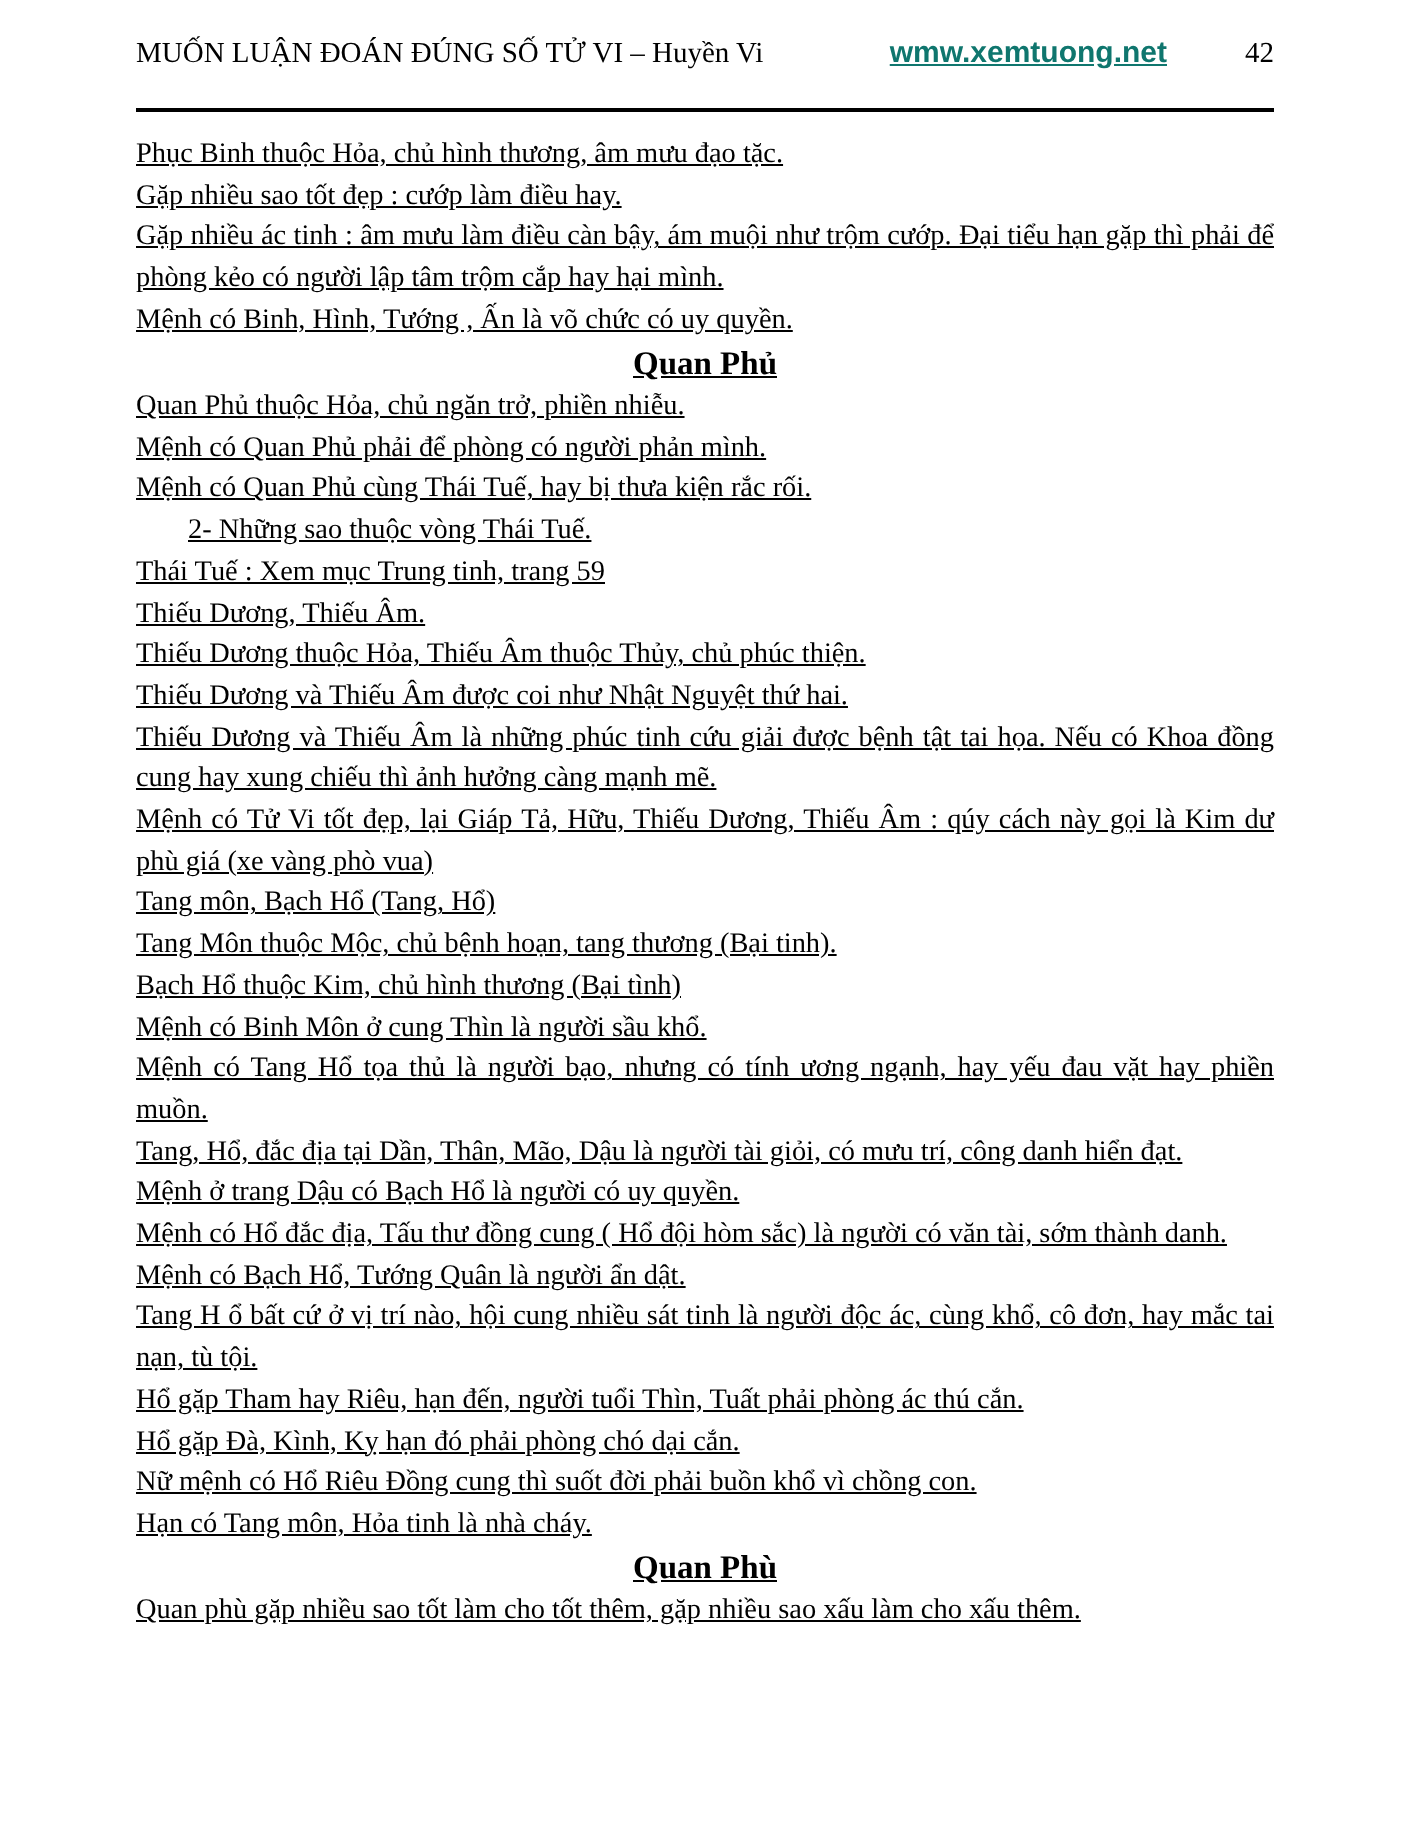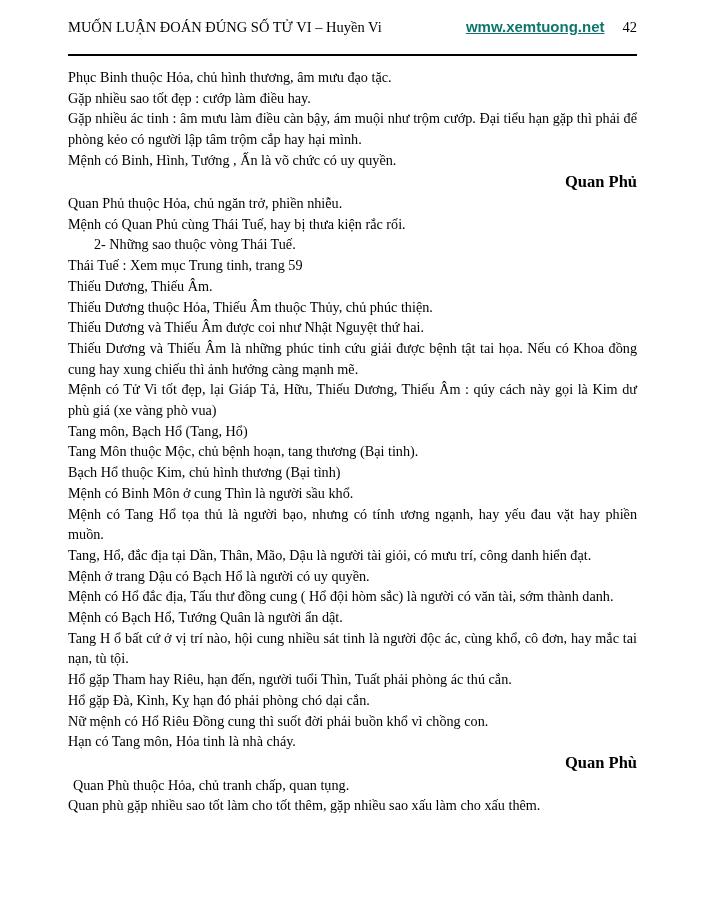--- a/index.html
+++ b/index.html
@@ -29,43 +29,44 @@
     margin-left: auto;
     font-family: "Liberation Sans", sans-serif;
     font-weight: bold;
     font-size: 15px;
     color: #0f766e;
     text-decoration: underline;
     white-space: nowrap;
     cursor: pointer;
   }
   .header-page-number {
-    margin-left: 18px;
+    margin-left: 39px;
     font-size: 14.5px;
     font-family: Liberation Serif, serif;
   }
   .header-rule {
     border: none;
     border-top: 2px solid #000000;
     margin: 17px 68px 0 68px;
   }
   .content {
     padding: 11px 68px 0 68px;
+    text-decoration: underline;
   }
   .content p {
     margin: 0;
     font-size: 14.2px;
     line-height: 20.7px;
     text-align: justify;
   }
   .content p.heading {
     font-size: 16.5px;
     font-weight: bold;
     line-height: 22.5px;
-    text-align: right;
+    text-align: center;
   }
   .content p.indent { padding-left: 26px; }
   .content p.indent-small { padding-left: 5px; }
 </style>
 </head>
 <body>
 
 <div class="page">
   <div class="header">
     <span class="header-title">MUỐN LUẬN ĐOÁN ĐÚNG SỐ TỬ VI – Huyền Vi</span>
@@ -73,20 +74,21 @@
     <span class="header-page-number">42</span>
   </div>
   <hr class="header-rule">
   <div class="content">
       <p class="body">Phục Binh thuộc Hỏa, chủ hình thương, âm mưu đạo tặc.</p>
       <p class="body">Gặp nhiều sao tốt đẹp : cướp làm điều hay.</p>
       <p class="body">Gặp nhiều ác tinh : âm mưu làm điều càn bậy, ám muội như trộm cướp. Đại tiểu hạn gặp thì phải để phòng kẻo có người lập tâm trộm cắp hay hại mình.</p>
       <p class="body">Mệnh có  Binh, Hình, Tướng , Ấn là võ chức có uy quyền.</p>
       <p class="heading">Quan Phủ</p>
       <p class="body">Quan Phủ thuộc Hỏa, chủ ngăn trở, phiền nhiễu.</p>
+      <p class="body">Mệnh có Quan Phủ phải để phòng có người phản mình.</p>
       <p class="body">Mệnh có Quan Phủ cùng Thái Tuế, hay bị thưa kiện rắc rối.</p>
       <p class="indent">2-  Những sao thuộc vòng Thái Tuế.</p>
       <p class="body">Thái Tuế : Xem mục Trung tinh, trang 59</p>
       <p class="body">Thiếu Dương, Thiếu Âm.</p>
       <p class="body">Thiếu Dương thuộc Hỏa, Thiếu Âm thuộc Thủy, chủ phúc thiện.</p>
       <p class="body">Thiếu Dương và  Thiếu Âm được coi như Nhật Nguyệt thứ hai.</p>
       <p class="body">Thiếu Dương và Thiếu Âm là những phúc tinh cứu giải được bệnh tật tai họa. Nếu có Khoa đồng cung hay xung chiếu thì ảnh hưởng càng mạnh mẽ.</p>
       <p class="body">Mệnh có Tử Vi tốt đẹp, lại Giáp Tả, Hữu, Thiếu Dương, Thiếu Âm : qúy cách này gọi là Kim dư phù giá (xe vàng phò vua)</p>
       <p class="body">Tang môn, Bạch Hổ (Tang, Hổ)</p>
       <p class="body">Tang Môn thuộc Mộc, chủ bệnh hoạn, tang thương (Bại tinh).</p>
@@ -96,16 +98,15 @@
       <p class="body">Tang, Hổ, đắc địa tại Dần, Thân, Mão, Dậu là người tài giỏi, có mưu trí, công danh hiển đạt.</p>
       <p class="body">Mệnh ở trang Dậu có Bạch Hổ là người có uy quyền.</p>
       <p class="body">Mệnh có Hổ đắc địa, Tấu thư đồng cung ( Hổ đội hòm sắc) là người có văn tài, sớm thành danh.</p>
       <p class="body">Mệnh có Bạch Hổ, Tướng Quân là người ẩn dật.</p>
       <p class="body">Tang H ổ bất cứ ở vị trí nào, hội cung nhiều sát tinh là người độc ác, cùng khổ, cô đơn, hay mắc tai nạn, tù tội.</p>
       <p class="body">Hổ gặp Tham hay Riêu, hạn đến, người tuổi Thìn, Tuất phải phòng ác thú cắn.</p>
       <p class="body">Hổ gặp Đà, Kình,  Kỵ hạn đó phải phòng chó dại cắn.</p>
       <p class="body">Nữ mệnh có Hổ Riêu Đồng cung thì suốt đời phải buồn khổ vì chồng con.</p>
       <p class="body">Hạn có Tang môn, Hỏa tinh là nhà cháy.</p>
       <p class="heading">Quan Phù</p>
-      <p class="indent-small">Quan Phù thuộc Hỏa, chủ tranh chấp, quan tụng.</p>
       <p class="body">Quan phù gặp nhiều sao tốt làm cho tốt thêm, gặp nhiều sao xấu làm cho xấu thêm.</p>
     </div>
 </div>
 
 </body></html>

